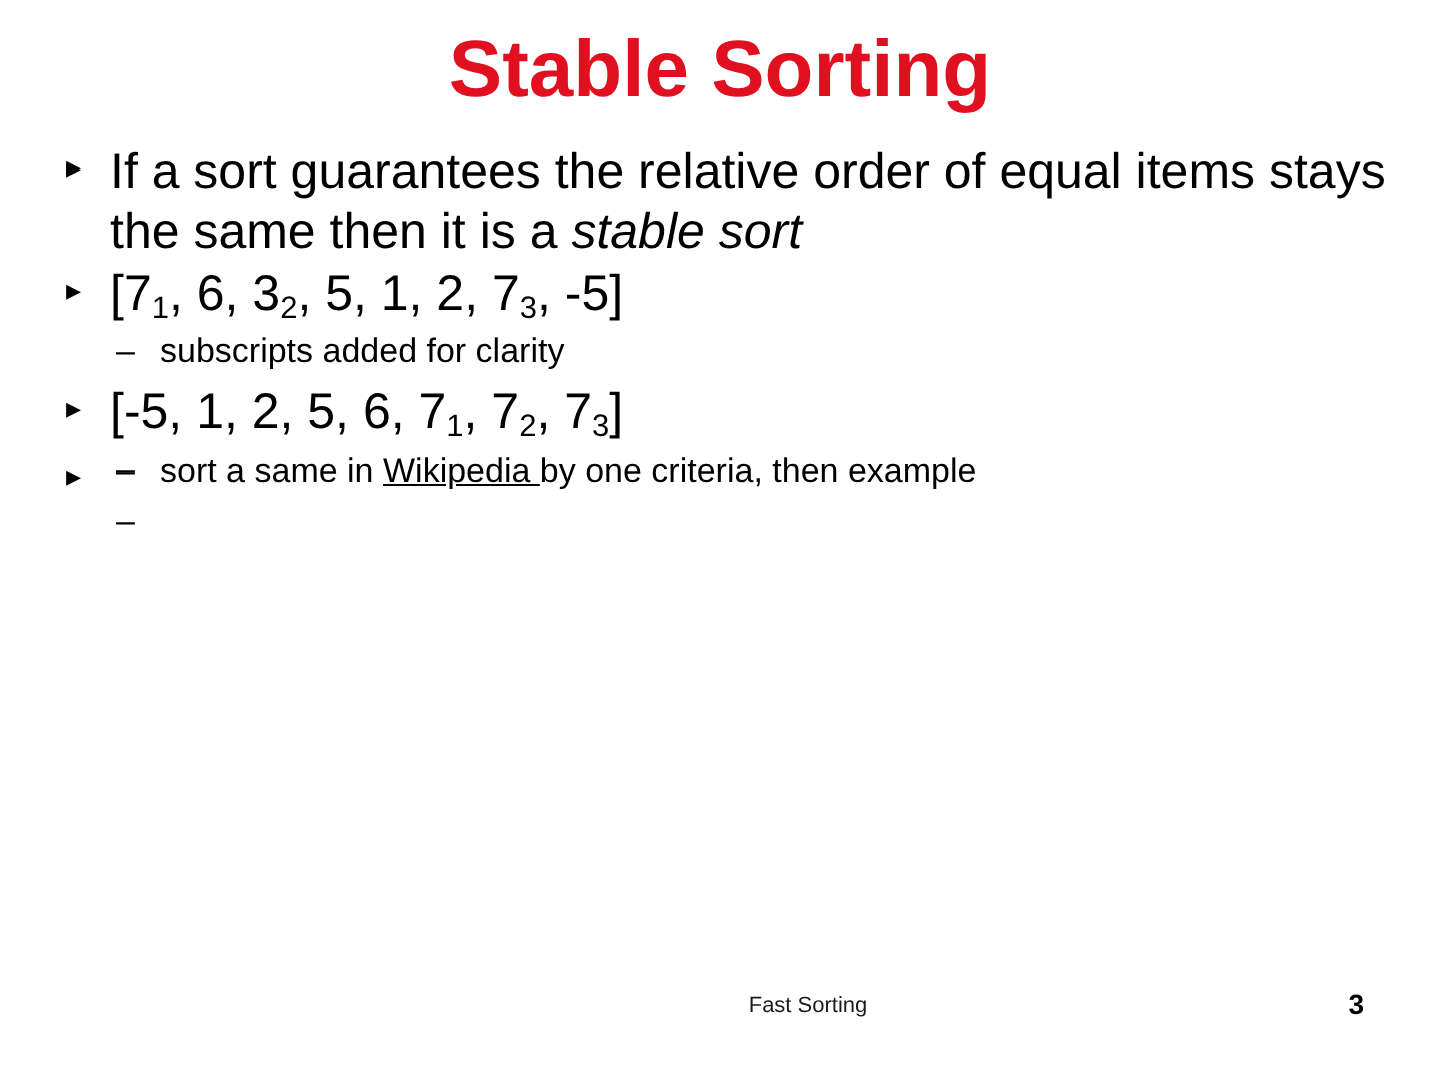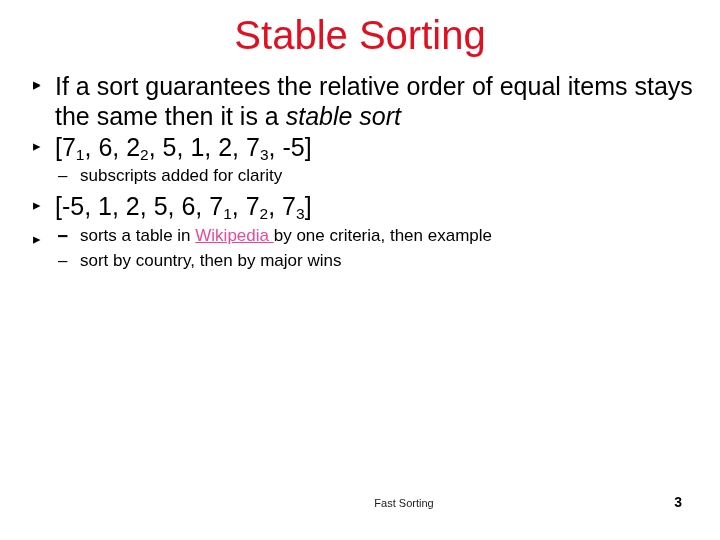--- a/index.html
+++ b/index.html
@@ -25,21 +25,21 @@
   
   .slide-title {
     position: absolute;
     top: 12px;
     left: 0;
     width: 720px;
     text-align: center;
     font-size: 40px;
     line-height: 46px;
     color: #e01020;
-    font-weight: normal;
+    font-weight: bold;
     letter-spacing: 0px;
     white-space: nowrap;
   }
 
   
   .body-block {
     position: absolute;
     top: 70px;
     left: 30px;
     width: 676px;
@@ -88,21 +88,21 @@
     text-align: center;
   }
 
   sub {
     font-size: 0.62em;
     vertical-align: -0.25em;
     line-height: 0;
   }
 
   a.wiki-link {
-    color: #ec4899;
+    color: #000000;
     text-decoration: underline;
   }
 
   
   .footer-text {
     position: absolute;
     top: 496px;
     left: 0;
     width: 720px;
     text-align: center;
@@ -134,21 +134,21 @@
       <span class="marker">▸</span>
     </div>
 
     <div class="bullet-l1">
       <span class="marker">▸</span>
       <span>If a sort guarantees the relative order of equal items stays the same then it is a </span><i class="em">stable sort</i>
     </div>
 
     <div class="bullet-l1">
       <span class="marker">▸</span>
-      <span>[7</span><sub>1</sub><span>, 6, 2</span><sub>2</sub><span>, 5, 1, 2, 7</span><sub>3</sub><span>, -5]</span>
+      <span>[7</span><sub>1</sub><span>, 6, 3</span><sub>2</sub><span>, 5, 1, 2, 7</span><sub>3</sub><span>, -5]</span>
     </div>
 
     <div class="bullet-l2 gap-after">
       <span class="marker">–</span>
       <span>subscripts added for clarity</span>
     </div>
 
     <div class="bullet-l1">
       <span class="marker">▸</span>
       <span>[-5, 1, 2, 5, 6, 7</span><sub>1</sub><span>, 7</span><sub>2</sub><span>, 7</span><sub>3</sub><span>]</span>
@@ -157,26 +157,25 @@
     <div class="bullet-l2 gap-after">
       <span class="marker">–</span>
     </div>
 
     <div class="bullet-l1">
       <span class="marker">▸</span>
     </div>
 
     <div class="bullet-l2">
       <span class="marker">–</span>
-      <span>sorts a table in </span><a class="wiki-link" href="#">Wikipedia </a><span>by one criteria, then example</span>
+      <span>sort a same in </span><a class="wiki-link" href="#">Wikipedia </a><span>by one criteria, then example</span>
     </div>
 
     <div class="bullet-l2">
       <span class="marker">–</span>
-      <span>sort by country, then by major wins</span>
     </div>
 
   </div>
 
   <div class="footer-text">Fast Sorting</div>
 
   <div class="page-number">3</div>
 
 </div>
 

